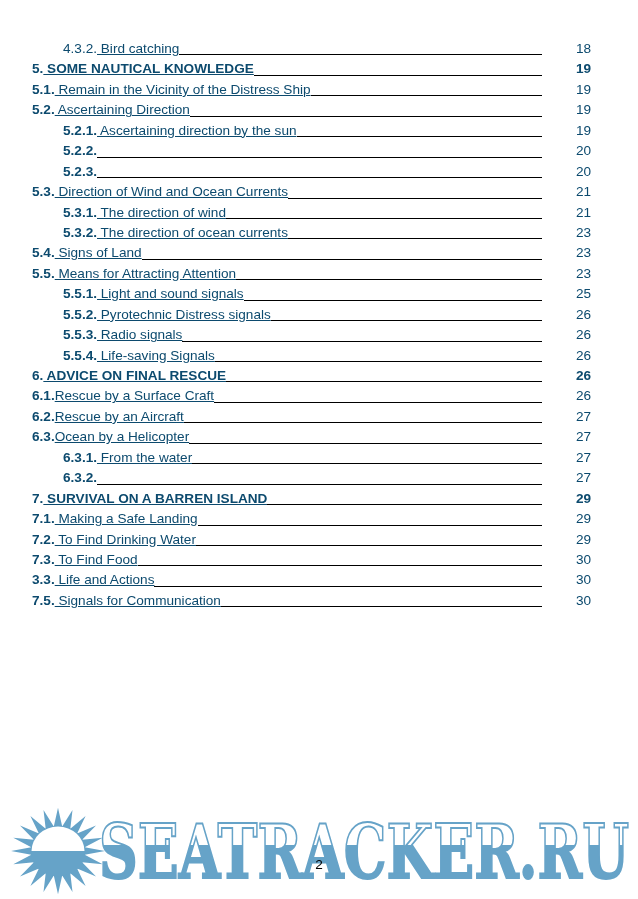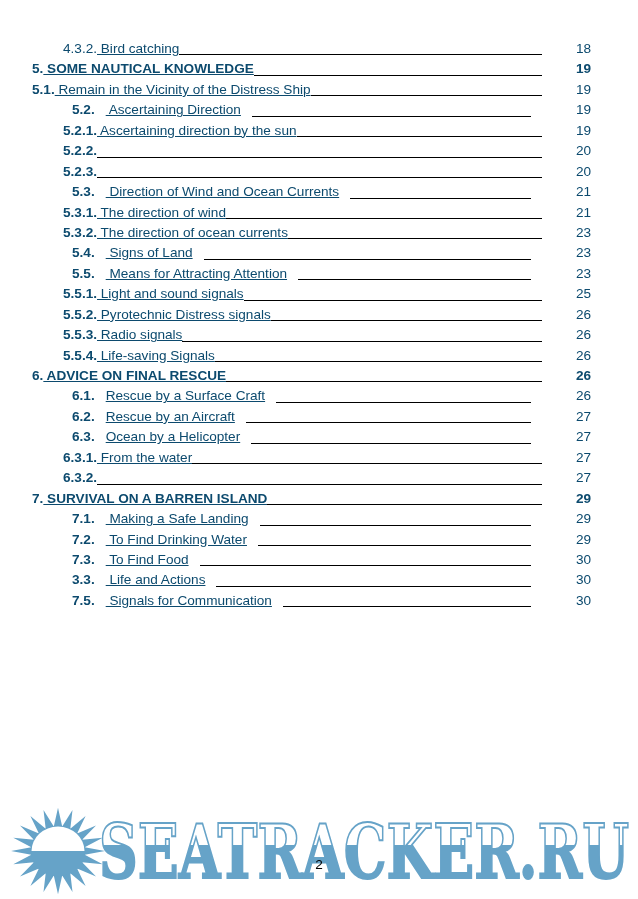--- a/index.html
+++ b/index.html
@@ -22,21 +22,21 @@
   }
   .row {
     display: flex;
     height: 20.45px;
     line-height: 20.45px;
     font-size: 13.6px;
     color: #0c4a6e;
     white-space: nowrap;
   }
   .row.lvl1 { padding-left: 32px; }
-  .row.lvl2 { padding-left: 72px; gap: 11px; }
+  .row.lvl2 { padding-left: 32px; }
   .row.lvl3 { padding-left: 63px; }
   .row.bold-all { font-weight: 700; }
   .num.b { font-weight: 700; }
   .title { white-space: pre; text-decoration: underline; }
   .leader {
     flex: 1 1 auto;
     min-width: 6px;
     position: relative;
   }
   .leader::after {

